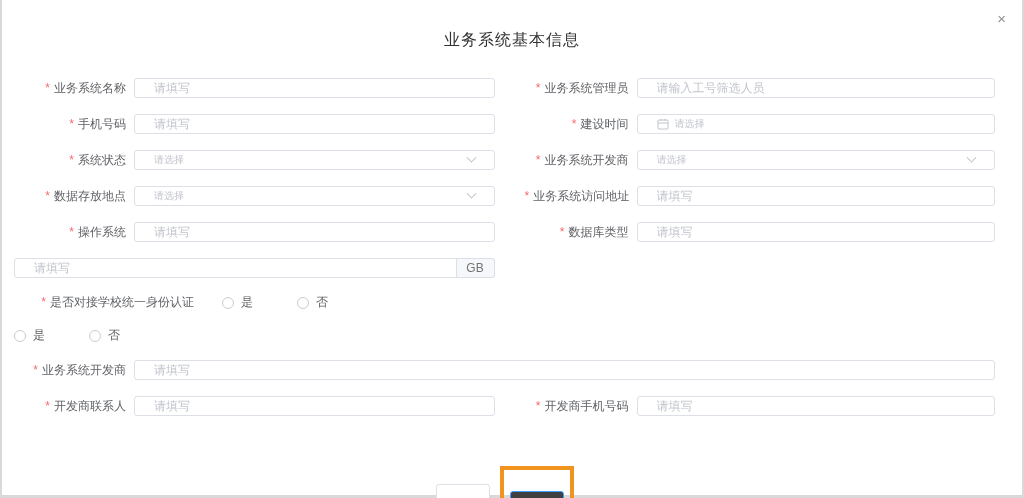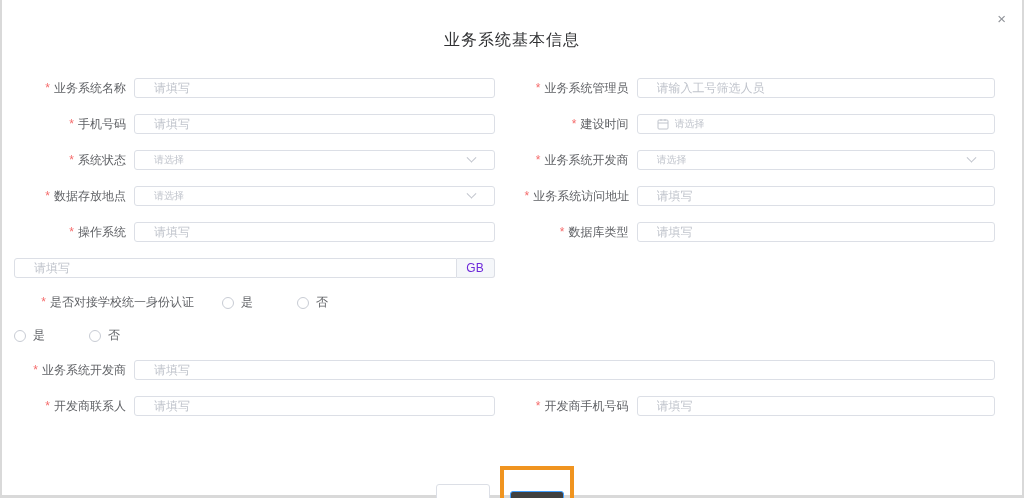--- a/index.html
+++ b/index.html
@@ -30,21 +30,21 @@
 
   .sel { cursor:pointer; }
   .chev { flex:none; width:7px; height:7px; border-right:1px solid #C0C4CC; border-bottom:1px solid #C0C4CC;
           transform:rotate(45deg) translate(-2px,-2px); margin-left:auto; }
 
   .cal { flex:none; width:12px; height:12px; margin-right:6px; display:inline-flex; }
 
   .inp-group { flex:1; display:flex; align-items:stretch; min-width:0; }
   .inp-group .inp { border-top-right-radius:0; border-bottom-right-radius:0; }
   .addon { flex:none; width:38px; background:#F5F7FA; border:1px solid #DCDFE6; border-left:none;
-           border-radius:0 3px 3px 0; color:#6d28d9; font-size:12px; display:flex; align-items:center; justify-content:center; }
+           border-radius:0 3px 3px 0; color:#737373; font-size:12px; display:flex; align-items:center; justify-content:center; }
 
   .radio-opt { display:inline-flex; align-items:center; margin-right:24px; cursor:pointer; }
   .rc { width:12px; height:12px; border:1px solid #C8CCD4; border-radius:50%; background:#fff; margin-right:7px; flex:none; }
   .rt { font-size:12px; color:#606266; }
 
   .footer { margin-top:50px; display:flex; justify-content:center; align-items:center; }
   .btn { height:22px; padding:12px 12px; font-size:12px; border-radius:3px; cursor:pointer; letter-spacing:2px;
          font-family:"Liberation Sans", sans-serif; line-height:20px; }
   .btn-cancel { background:#fff; border:1px solid #DCDFE6; color:#606266; margin-right:10px; }
   .btn-primary { background:#404040; border:1px solid #409EFF; color:#fff;margin-top:15px; }

